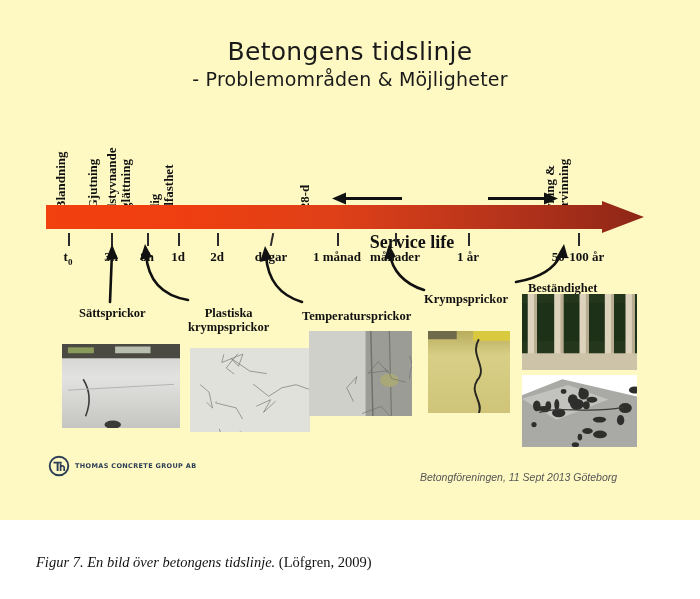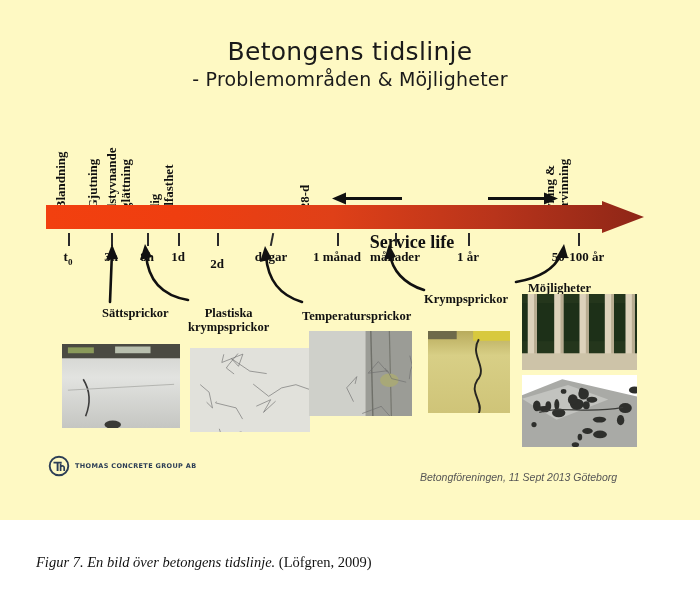--- a/index.html
+++ b/index.html
@@ -241,21 +241,21 @@
   <div id="timeline-ticks">
       <div class="tick" style="left: 68px;"></div>
       <div class="tick-label" style="left: 68px;">t<span class="sub">0</span></div>
       <div class="tick" style="left: 111px;"></div>
       <div class="tick-label" style="left: 111px;">3h</div>
       <div class="tick" style="left: 147px;"></div>
       <div class="tick-label" style="left: 147px;">8h</div>
       <div class="tick" style="left: 178px;"></div>
       <div class="tick-label" style="left: 178px;">1d</div>
       <div class="tick" style="left: 217px;"></div>
-      <div class="tick-label" style="left: 217px; margin-top: 7px;">2d</div>
+      <div class="tick-label" style="left: 217px;">2d</div>
       <div class="tick slanted" style="left: 271px;"></div>
       <div class="tick-label" style="left: 271px;">dagar</div>
       <div class="tick" style="left: 337px;"></div>
       <div class="tick-label" style="left: 337px;">1 månad</div>
       <div class="tick" style="left: 395px;"></div>
       <div class="tick-label" style="left: 395px;">månader</div>
       <div class="tick" style="left: 468px;"></div>
       <div class="tick-label" style="left: 468px; text-align: center;">1 år</div>
       <div class="tick" style="left: 578px;"></div>
       <div class="tick-label" style="left: 578px;">50-100 år</div>
@@ -277,35 +277,35 @@
     <g fill="#111">
       <polygon points="112,4 106,20 118,19"></polygon>
       <polygon points="145,4 140,20 152,17"></polygon>
       <polygon points="265,6 260,22 272,19"></polygon>
       <polygon points="389,4 384,20 396,17"></polygon>
       <polygon points="564,4 556,18 568,18"></polygon>
     </g>
   </svg>
 
   <div id="annotation-labels">
-      <div class="anno-label" style="left: 102px; top: 306px;">
+      <div class="anno-label" style="left: 79px; top: 306px;">
         <div>Sättsprickor</div>
       </div>
       <div class="anno-label" style="left: 188px; top: 306px; text-align: center;">
         <div>Plastiska</div>
         <div>krympsprickor</div>
       </div>
       <div class="anno-label" style="left: 302px; top: 309px;">
         <div>Temperatursprickor</div>
       </div>
       <div class="anno-label" style="left: 424px; top: 292px;">
         <div>Krympsprickor</div>
       </div>
       <div class="anno-label" style="left: 528px; top: 281px;">
-        <div>Möjligheter</div>
+        <div>Beständighet</div>
       </div>
     </div>
 
   <div id="photo-strip">
       <div class="photo" style="left: 62px; top: 344px; width: 118px; height: 84px;">
         <svg width="118" height="84" viewBox="0 0 118 84" xmlns="http://www.w3.org/2000/svg">
           <defs>
             <linearGradient id="g0" x1="0" y1="0" x2="0" y2="1">
               <stop offset="0%" stop-color="#cfd0cc"></stop>
               <stop offset="40%" stop-color="#e2e3e0"></stop>

